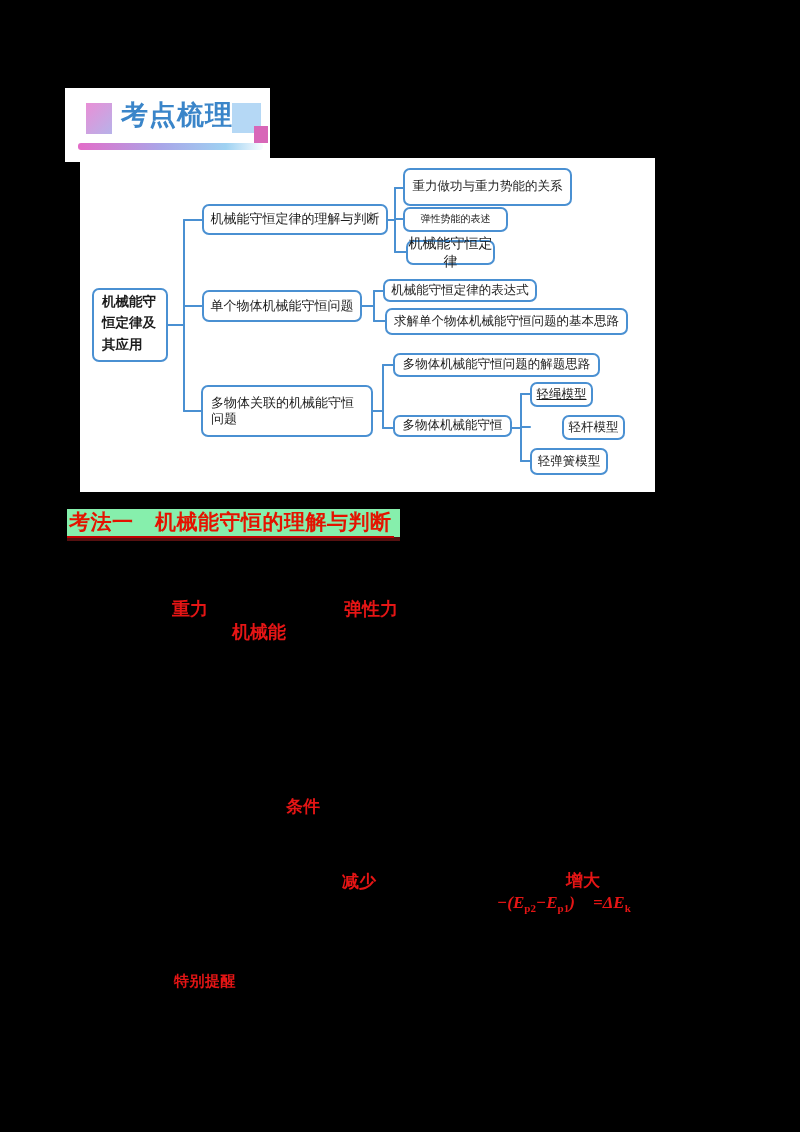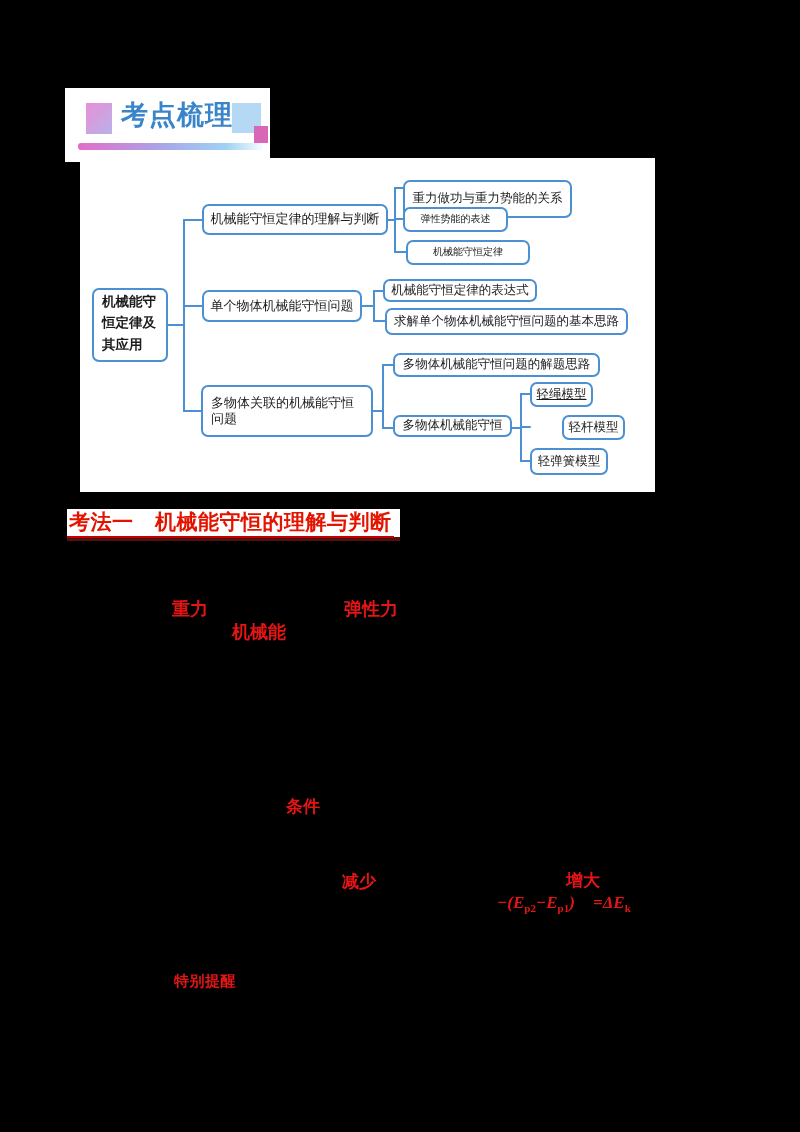--- a/index.html
+++ b/index.html
@@ -20,33 +20,33 @@
   
   .node{position:absolute;box-sizing:border-box;background:#fff;border:2px solid #4a90d2;
       border-radius:7px;color:#1c1c1c;font-family:"Liberation Serif",serif;
       display:flex;align-items:center;justify-content:center;text-align:center;line-height:1.25;}
   .n-root{left:92px;top:288px;width:76px;height:74px;font-size:13.5px;font-weight:bold;
       justify-content:flex-start;text-align:left;padding:0 5px 4px 8px;line-height:1.6;}
   .n-b1{left:202px;top:204px;width:186px;height:31px;font-size:13px;}
   .n-b2{left:202px;top:290px;width:160px;height:32px;font-size:13px;}
   .n-b3{left:201px;top:385px;width:172px;height:52px;font-size:13px;
       justify-content:flex-start;text-align:left;padding:4px 8px;}
-  .n-c1a{left:403px;top:180px;width:169px;height:38px;font-size:12.5px;}
+  .n-c1a{left:403px;top:168px;width:169px;height:38px;font-size:12.5px;}
   .n-c1b{left:403px;top:207px;width:105px;height:25px;font-size:10px;}
-  .n-c1c{left:406px;top:240px;width:124px;height:25px;font-size:10px;}
+  .n-c1c{left:406px;top:240px;width:89px;height:25px;font-size:14px;}
   .n-c2a{left:383px;top:279px;width:154px;height:23px;font-size:12.5px;}
   .n-c2b{left:385px;top:308px;width:243px;height:27px;font-size:12.5px;}
   .n-c3a{left:393px;top:353px;width:207px;height:24px;font-size:12.5px;}
   .n-c3b{left:393px;top:415px;width:119px;height:22px;font-size:12.5px;}
   .n-g1{left:530px;top:382px;width:63px;height:25px;font-size:12.5px;text-decoration:underline;}
   .n-g2{left:530px;top:415px;width:63px;height:25px;font-size:12.5px;margin-left:32px;}
   .n-g3{left:530px;top:448px;width:78px;height:27px;font-size:12.5px;}
   .connectors{position:absolute;left:0;top:0;width:800px;height:1132px;pointer-events:none;}
   
-  .section-bar{position:absolute;left:67px;top:509px;width:333px;height:28px;background:#ffffff;
+  .section-bar{position:absolute;left:67px;top:509px;width:333px;height:28px;background:#86efac;
       border-bottom:4px solid #551010;display:flex;align-items:center;}
   .section-label{font-size:21px;font-weight:bold;color:#e41300;white-space:nowrap;
       border-bottom:2px solid #c40000;padding:0 2px;letter-spacing:0.5px;}
   
   .kw{position:absolute;color:#e51515;font-weight:bold;white-space:nowrap;}
   .kw1{left:172px;top:597px;font-size:18px;}
   .kw2{left:344px;top:597px;font-size:18px;}
   .kw3{left:232px;top:620px;font-size:18px;}
   .kw4{left:286px;top:795px;font-size:17px;}
   .kw5{left:342px;top:870px;font-size:17px;}

